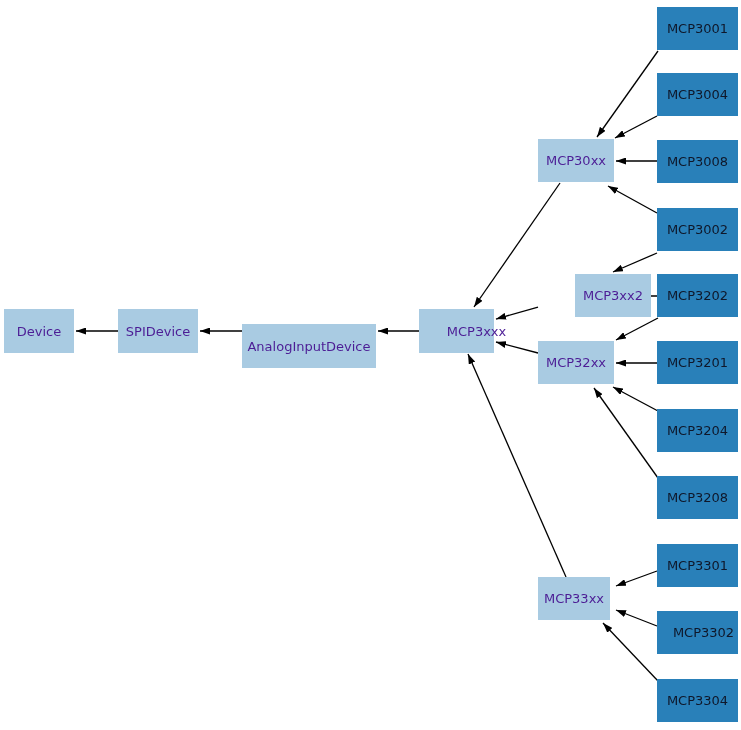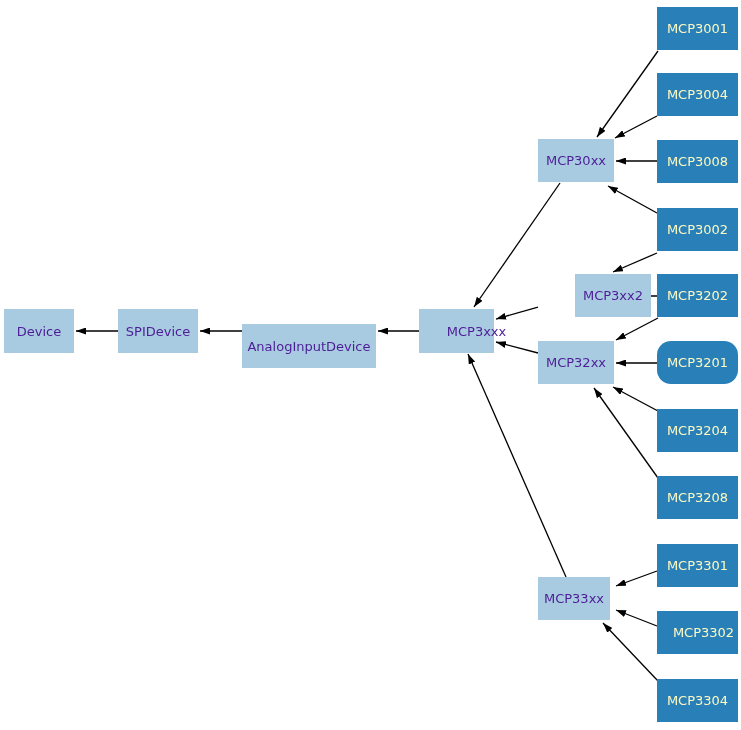--- a/index.html
+++ b/index.html
@@ -36,21 +36,21 @@
     line-height: 1;
     white-space: nowrap;
     box-sizing: border-box;
   }
   .node.base {
     background: #a9cbe2;
     color: #4c1d95;
   }
   .node.leaf {
     background: #2980b9;
-    color: #fef9c3;
+    color: #0f172a;
   }
 </style>
 </head>
 <body>
 
 <div id="canvas">
 
   <svg id="edges" width="741" height="730" viewBox="0 0 741 730" xmlns="http://www.w3.org/2000/svg">
     <defs>
       <marker id="arrow" viewBox="0 0 10 7" refX="10" refY="3.5" markerWidth="10" markerHeight="7" orient="auto" markerUnits="userSpaceOnUse">
@@ -87,20 +87,20 @@
   <div class="node base" style="left:538px; top:139px; width:76px; height:43px;">MCP30xx</div>
   <div class="node base" style="left:538px; top:274px; width:76px; height:43px;margin-left:37px;">MCP3xx2</div>
   <div class="node base" style="left:538px; top:341px; width:76px; height:43px;">MCP32xx</div>
   <div class="node base" style="left:538px; top:577px; width:72px; height:43px;text-align:right;">MCP33xx</div>
 
   <div class="node leaf" style="left:657px; top:7px;   width:81px; height:43px;">MCP3001</div>
   <div class="node leaf" style="left:657px; top:73px;  width:81px; height:43px;">MCP3004</div>
   <div class="node leaf" style="left:657px; top:140px; width:81px; height:43px;">MCP3008</div>
   <div class="node leaf" style="left:657px; top:208px; width:81px; height:43px;">MCP3002</div>
   <div class="node leaf" style="left:657px; top:274px; width:81px; height:43px;">MCP3202</div>
-  <div class="node leaf" style="left:657px; top:341px; width:81px; height:43px;border-radius:14px;">MCP3201</div>
+  <div class="node leaf" style="left:657px; top:341px; width:81px; height:43px;">MCP3201</div>
   <div class="node leaf" style="left:657px; top:409px; width:81px; height:43px;">MCP3204</div>
   <div class="node leaf" style="left:657px; top:476px; width:81px; height:43px;">MCP3208</div>
   <div class="node leaf" style="left:657px; top:544px; width:81px; height:43px;">MCP3301</div>
   <div class="node leaf" style="left:657px; top:611px; width:81px; height:43px;padding-left:12px;">MCP3302</div>
   <div class="node leaf" style="left:657px; top:679px; width:81px; height:43px;">MCP3304</div>
 
 </div>
 
 </body></html>

